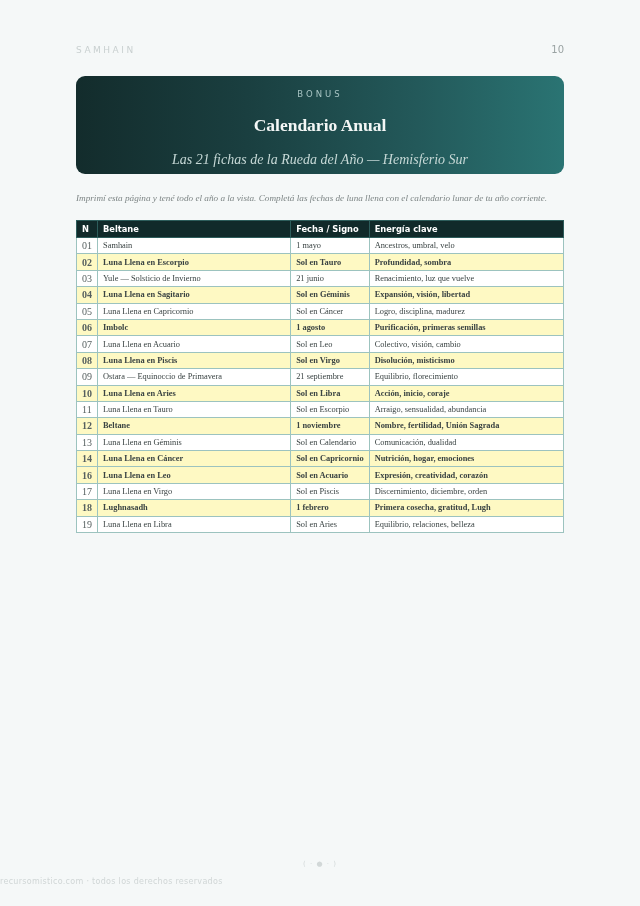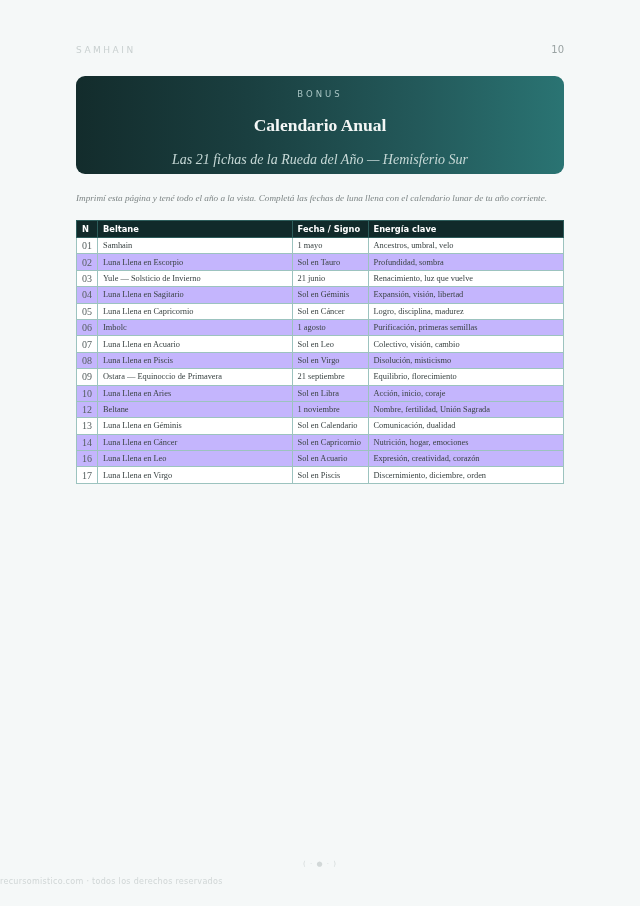--- a/index.html
+++ b/index.html
@@ -60,21 +60,21 @@
     height: 17px; padding: 0 5px;
     border: 1px solid #2d5d5b;
   }
   table.cal td {
     height: 16.4px; padding: 0 5px;
     border: 1px solid #9cc3bf;
     color: #3a4343;
     white-space: nowrap;
   }
   table.cal tr.odd td { background: #ffffff; }
-  table.cal tr.even td { background: #c4b5fd; }
+  table.cal tr.even td { background: #fef9c3; font-weight: bold; }
   table.cal td.num { font-size: 10px; color: #555f5f; }
   .col-n { width: 19px; }
   .col-name { width: 196px; }
   .col-date { width: 76px; }
   .col-energy { width: 197px; }
   .footer-ornament {
     position: absolute; top: 860px; left: 0; right: 0; text-align: center;
     font-family: "DejaVu Sans", sans-serif;
     font-size: 7px; color: #d2d8d8; letter-spacing: 1px;
   }
@@ -169,20 +169,26 @@
         <td>Ostara — Equinoccio de Primavera</td>
         <td>21 septiembre</td>
         <td>Equilibrio, florecimiento</td>
       </tr>
       <tr class="even">
         <td class="num">10</td>
         <td>Luna Llena en Aries</td>
         <td>Sol en Libra</td>
         <td>Acción, inicio, coraje</td>
       </tr>
+      <tr class="odd">
+        <td class="num">11</td>
+        <td>Luna Llena en Tauro</td>
+        <td>Sol en Escorpio</td>
+        <td>Arraigo, sensualidad, abundancia</td>
+      </tr>
       <tr class="even">
         <td class="num">12</td>
         <td>Beltane</td>
         <td>1 noviembre</td>
         <td>Nombre, fertilidad, Unión Sagrada</td>
       </tr>
       <tr class="odd">
         <td class="num">13</td>
         <td>Luna Llena en Géminis</td>
         <td>Sol en Calendario</td>
@@ -199,17 +205,29 @@
         <td>Luna Llena en Leo</td>
         <td>Sol en Acuario</td>
         <td>Expresión, creatividad, corazón</td>
       </tr>
       <tr class="odd">
         <td class="num">17</td>
         <td>Luna Llena en Virgo</td>
         <td>Sol en Piscis</td>
         <td>Discernimiento, diciembre, orden</td>
       </tr>
+      <tr class="even">
+        <td class="num">18</td>
+        <td>Lughnasadh</td>
+        <td>1 febrero</td>
+        <td>Primera cosecha, gratitud, Lugh</td>
+      </tr>
+      <tr class="odd">
+        <td class="num">19</td>
+        <td>Luna Llena en Libra</td>
+        <td>Sol en Aries</td>
+        <td>Equilibrio, relaciones, belleza</td>
+      </tr>
     </tbody>
 </table>
 
 <div class="footer-ornament">( · ● · )</div>
 <div class="footer-text">recursomistico.com · todos los derechos reservados</div>
 
 </body></html>

